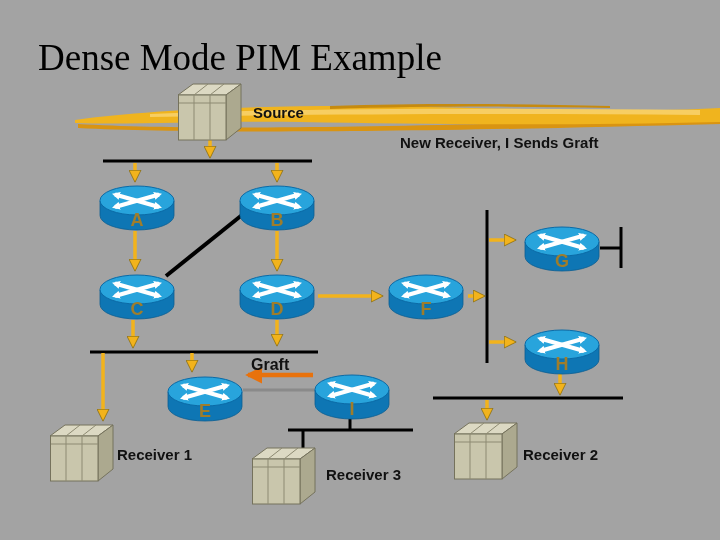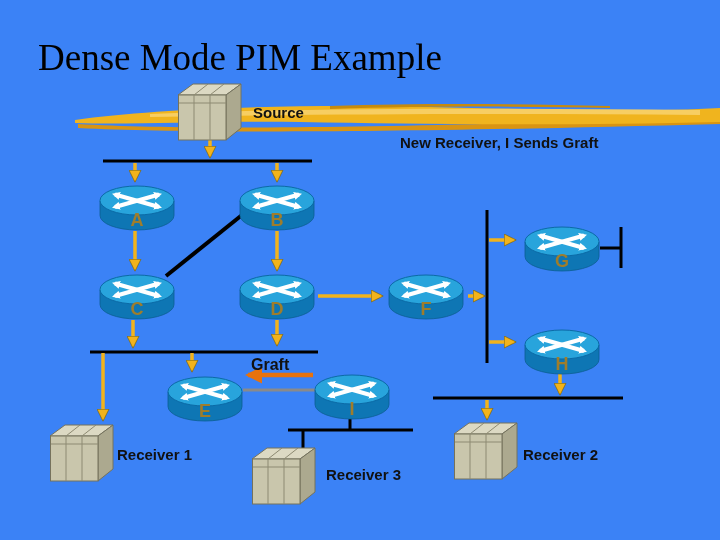--- a/index.html
+++ b/index.html
@@ -1,16 +1,16 @@
 <!DOCTYPE html>
 <html><head>
 <meta charset="utf-8">
 <style>
   html,body{margin:0;padding:0;background:#fff;}
-  .slide{position:relative;width:720px;height:540px;background:#3b82f6;overflow:hidden;
+  .slide{position:relative;width:720px;height:540px;background:#a3a3a3;overflow:hidden;
          font-family:"Liberation Sans",sans-serif;}
   .slide-title{position:absolute;left:38px;top:36px;margin:0;font-family:"Liberation Serif",serif;
          font-weight:400;font-size:37px;color:#000;letter-spacing:0px;white-space:nowrap;}
   svg text{font-family:"Liberation Sans",sans-serif;}
   .lbl{font-size:15px;font-weight:bold;fill:#111;}
   .lbl-graft{font-size:16px;font-weight:bold;fill:#111;}
   .rletter{font-size:18px;font-weight:bold;fill:#9E7D2C;}
   .lk-y{stroke:#F2B31C;stroke-width:3.5;fill:none;}
   .lk-b{stroke:#000;stroke-width:3;fill:none;}
   .lk-b4{stroke:#000;stroke-width:4;fill:none;}

